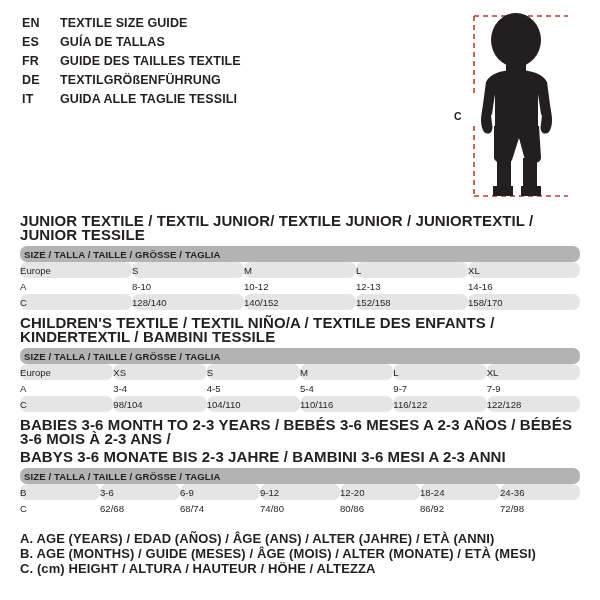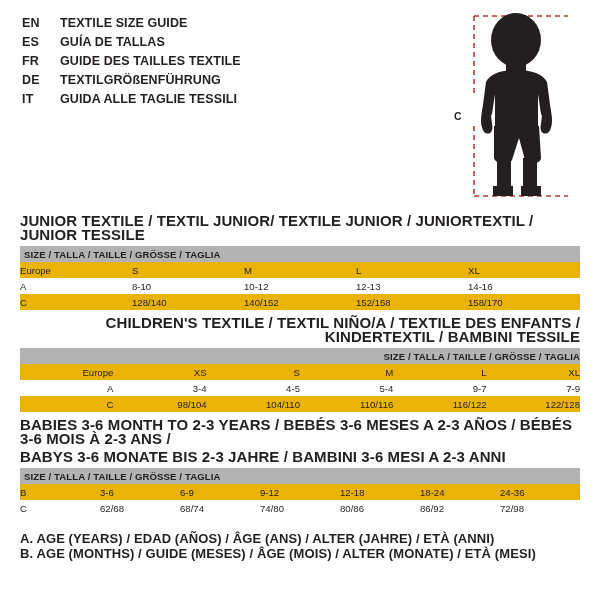--- a/index.html
+++ b/index.html
@@ -82,29 +82,30 @@
     border-collapse: collapse;
     width: 100%;
     table-layout: fixed;
     font-size: 9.6px;
   }
   table.size-table td {
     padding: 0;
     height: 16px;
     vertical-align: middle;
     color: #231f20;
+    border-radius: 7px;
   }
   tr.head-row td {
     background: #b3b3b3;
     font-weight: bold;
     font-size: 9.6px;
     letter-spacing: 0.1px;
   }
   tr.alt-row td {
-    background: #eab308;
+    background: #e5e5e5;
   }
   tr.plain-row td {
     background: #ffffff;
   }
   td.cell-pad {
     padding-left: 4px;
   }
   .head-span {
     padding-left: 4px;
   }
@@ -220,21 +221,21 @@
         <td class="cell-pad">C</td>
         <td>128/140</td>
         <td>140/152</td>
         <td>152/158</td>
         <td>158/170</td>
       </tr>
     </tbody>
       </table>
   </div>
 
-  <div class="section" style="top: 316px; text-align: right;">
+  <div class="section" style="top: 316px;">
     <div class="section-title">CHILDREN'S TEXTILE / TEXTIL NIÑO/A / TEXTILE DES ENFANTS / KINDERTEXTIL / BAMBINI TESSILE</div>
     <table class="size-table">
       <tbody>
           <tr class="head-row">
         <td colspan="6"><span class="head-span">SIZE / TALLA / TAILLE / GRÖSSE / TAGLIA</span></td>
       </tr>
       <tr class="alt-row">
         <td class="cell-pad" style="width:16%">Europe</td>
         <td style="width:16.8%">XS</td>
         <td style="width:16.8%">S</td>
@@ -268,35 +269,36 @@
     <table class="size-table">
       <tbody>
           <tr class="head-row">
         <td colspan="7"><span class="head-span">SIZE / TALLA / TAILLE / GRÖSSE / TAGLIA</span></td>
       </tr>
       <tr class="alt-row">
         <td class="cell-pad" style="width:16%">B</td>
         <td style="width:14%">3-6</td>
         <td style="width:14%">6-9</td>
         <td style="width:14%">9-12</td>
-        <td style="width:14%">12-18</td>
+        <td style="width:14%">12-20</td>
         <td style="width:14%">18-24</td>
         <td style="width:14%">24-36</td>
       </tr>
       <tr class="plain-row">
         <td class="cell-pad">C</td>
         <td>62/68</td>
         <td>68/74</td>
         <td>74/80</td>
         <td>80/86</td>
         <td>86/92</td>
         <td>72/98</td>
       </tr>
     </tbody>
       </table>
   </div>
 
   <div class="legend">
     <div>A. AGE (YEARS) / EDAD (AÑOS) / ÂGE (ANS) / ALTER (JAHRE) / ETÀ (ANNI)</div>
     <div>B. AGE (MONTHS) / GUIDE (MESES) / ÂGE (MOIS) / ALTER (MONATE) / ETÀ (MESI)</div>
+    <div>C. (cm) HEIGHT / ALTURA / HAUTEUR / HÖHE / ALTEZZA</div>
   </div>
 
 </div>
 
 </body></html>

